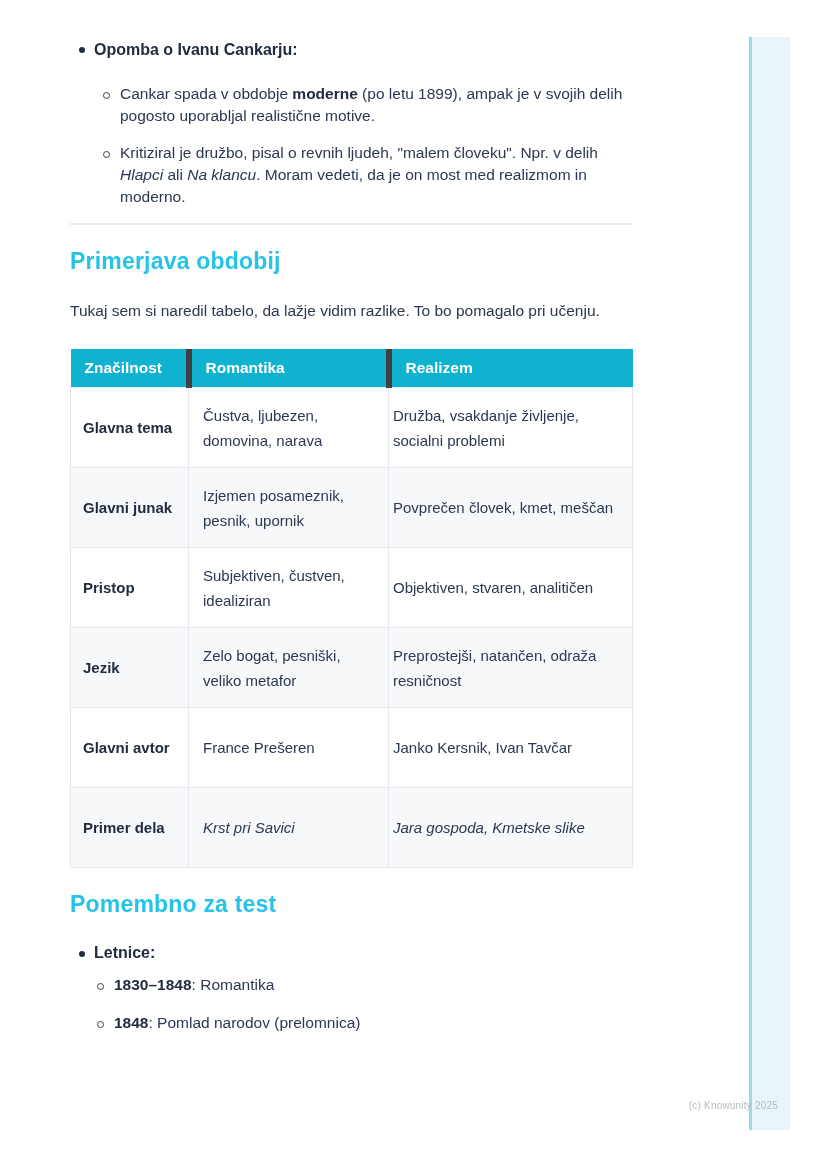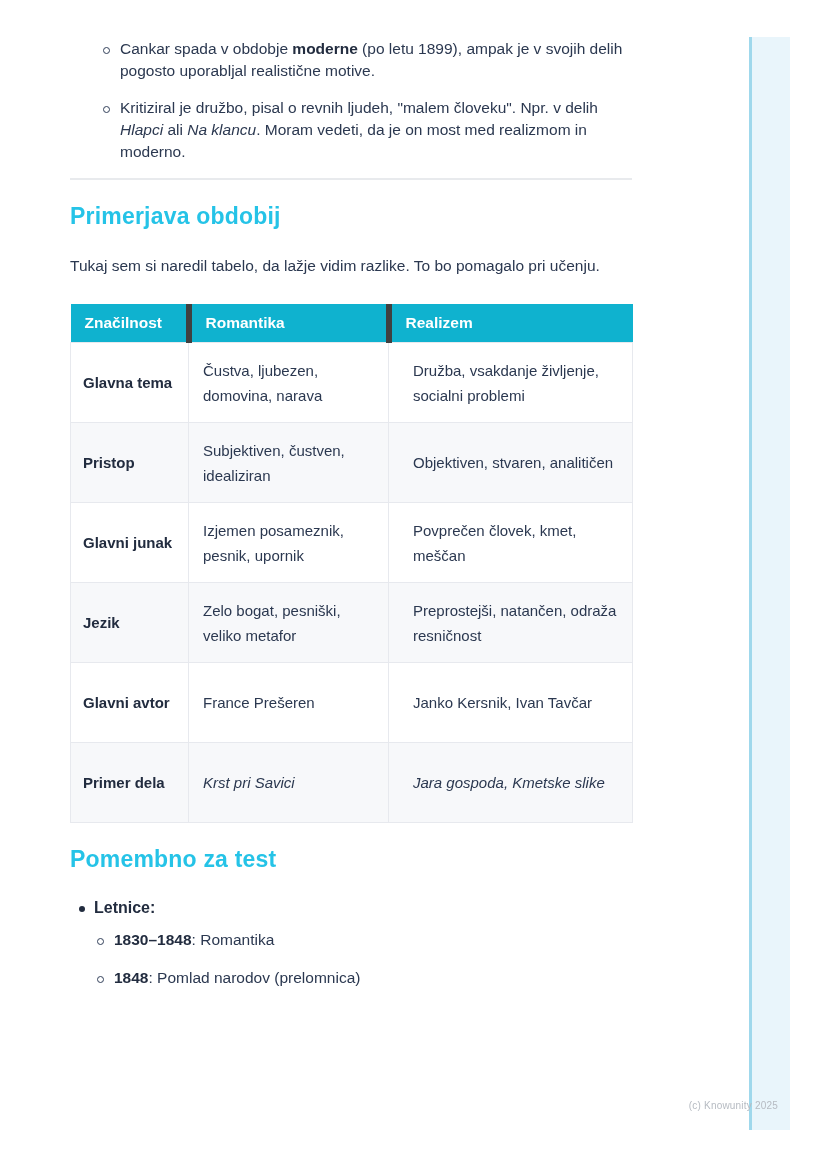--- a/index.html
+++ b/index.html
@@ -112,36 +112,40 @@
     border: 1px solid #e7e9ee;
     font-size: 15px;
     line-height: 25px;
     height: 80px;
     box-sizing: border-box;
     vertical-align: middle;
     padding: 10px 12px 10px 14px;
     background: #ffffff;
   }
   .cmp-table td.c-feature { padding-left: 12px; }
-  .cmp-table td.c-rea { padding-left: 24px; }
+  .cmp-table td.c-rea { padding-left: 4px; }
   .cmp-table tbody tr:nth-child(even) td { background: #f7f8fa; }
   .cmp-table .feat { font-weight: bold; color: #222c3f; }
 
   .bottom-list { margin-top: 24px; }
   .bottom-list .li.l1 { line-height: 22px; }
 </style>
 </head>
 <body>
 
 <div class="edge-strip"></div>
 <div class="watermark">(c) Knowunity 2025</div>
 
 <div class="content">
 
   <div class="list">
+    <div class="li l1">
+      <span class="dot"></span>
+      <span>Opomba o Ivanu Cankarju:</span>
+    </div>
     <div class="subs">
         <div class="li sub">
     <span class="circle"></span>
     <span class="li-text"><span>Cankar spada v obdobje </span><span class="b">moderne</span><span> (po letu 1899), ampak je v svojih delih pogosto uporabljal realistične motive.</span></span>
   </div>
         <div class="li sub">
     <span class="circle"></span>
     <span class="li-text"><span>Kritiziral je družbo, pisal o revnih ljudeh, "malem človeku". Npr. v delih </span><span class="i">Hlapci</span><span> ali </span><span class="i">Na klancu</span><span>. Moram vedeti, da je on most med realizmom in moderno.</span></span>
   </div>
       </div>
@@ -165,28 +169,28 @@
         <th>Realizem</th>
       </tr>
     </thead>
     <tbody>
         <tr>
     <td class="c-feature"><span class="feat">Glavna tema</span></td>
     <td class="c-rom"><span>Čustva, ljubezen, domovina, narava</span></td>
     <td class="c-rea"><span>Družba, vsakdanje življenje, socialni problemi</span></td>
   </tr>
         <tr>
+    <td class="c-feature"><span class="feat">Glavni junak</span></td>
+    <td class="c-rom"><span>Izjemen posameznik, pesnik, upornik</span></td>
+    <td class="c-rea"><span>Povprečen človek, kmet, meščan</span></td>
+  </tr>
+        <tr>
     <td class="c-feature"><span class="feat">Pristop</span></td>
     <td class="c-rom"><span>Subjektiven, čustven, idealiziran</span></td>
     <td class="c-rea"><span>Objektiven, stvaren, analitičen</span></td>
-  </tr>
-        <tr>
-    <td class="c-feature"><span class="feat">Glavni junak</span></td>
-    <td class="c-rom"><span>Izjemen posameznik, pesnik, upornik</span></td>
-    <td class="c-rea"><span>Povprečen človek, kmet, meščan</span></td>
   </tr>
         <tr>
     <td class="c-feature"><span class="feat">Jezik</span></td>
     <td class="c-rom"><span>Zelo bogat, pesniški, veliko metafor</span></td>
     <td class="c-rea"><span>Preprostejši, natančen, odraža resničnost</span></td>
   </tr>
         <tr>
     <td class="c-feature"><span class="feat">Glavni avtor</span></td>
     <td class="c-rom"><span>France Prešeren</span></td>
     <td class="c-rea"><span>Janko Kersnik, Ivan Tavčar</span></td>

